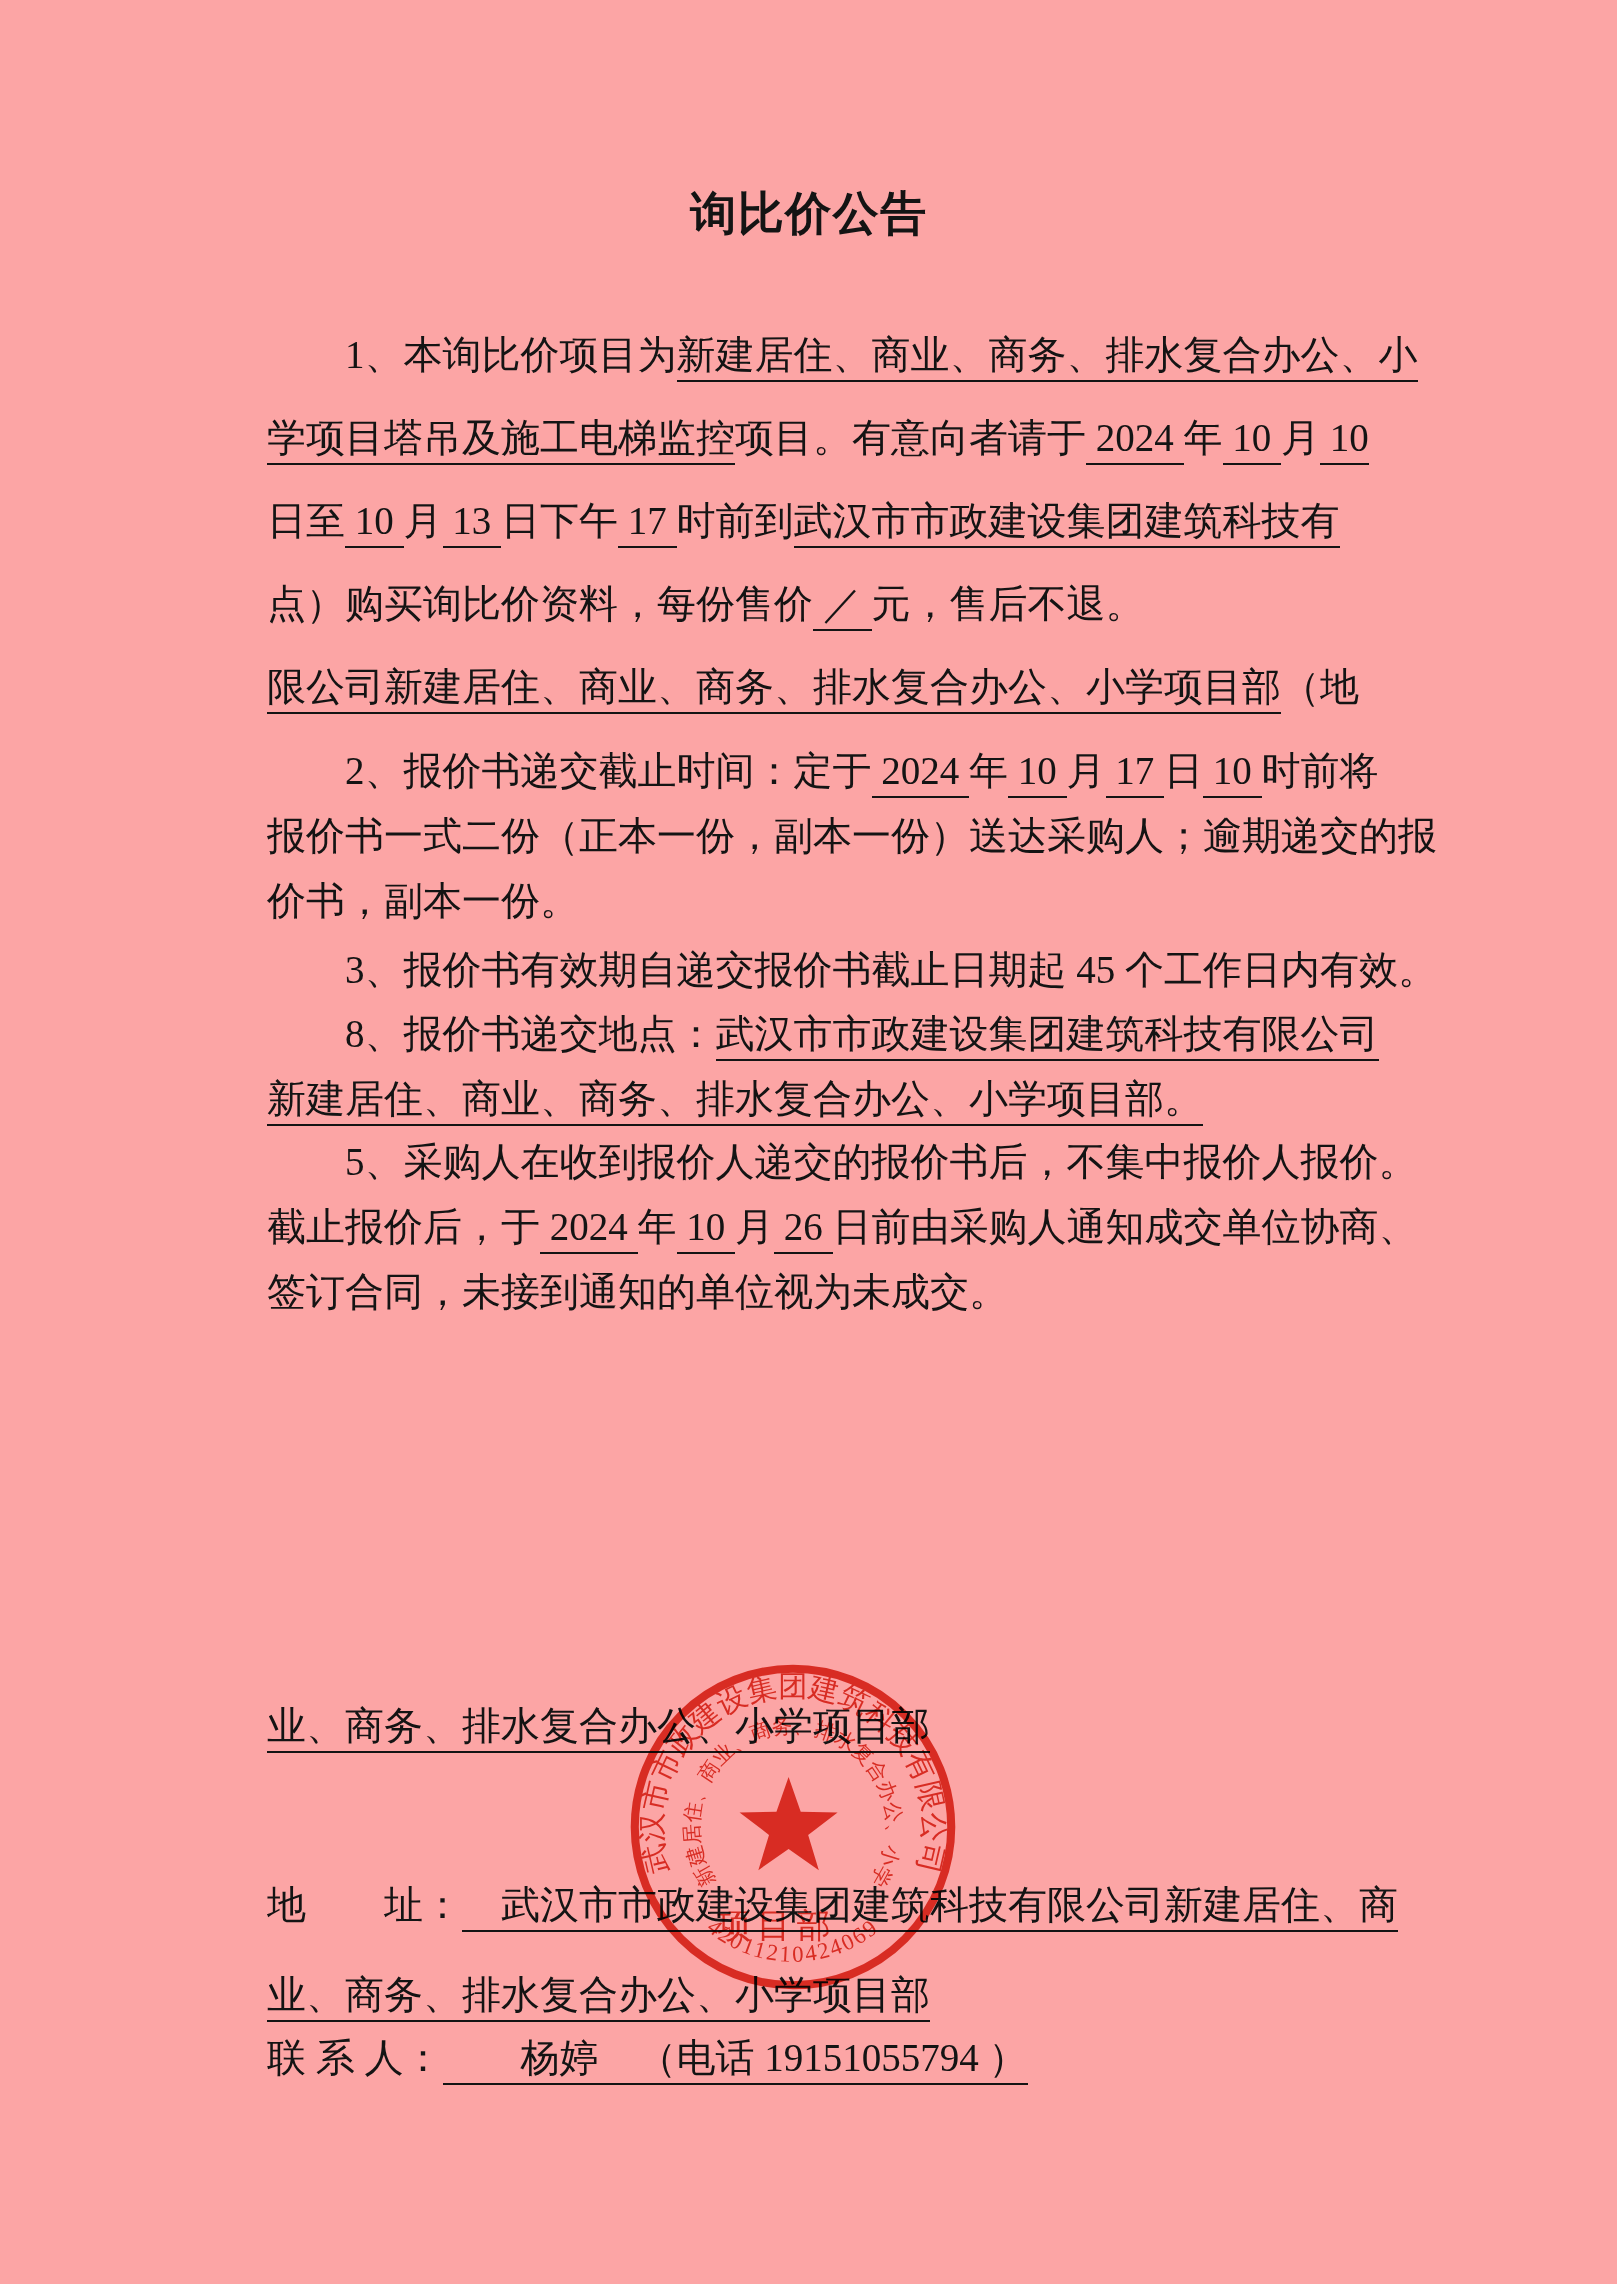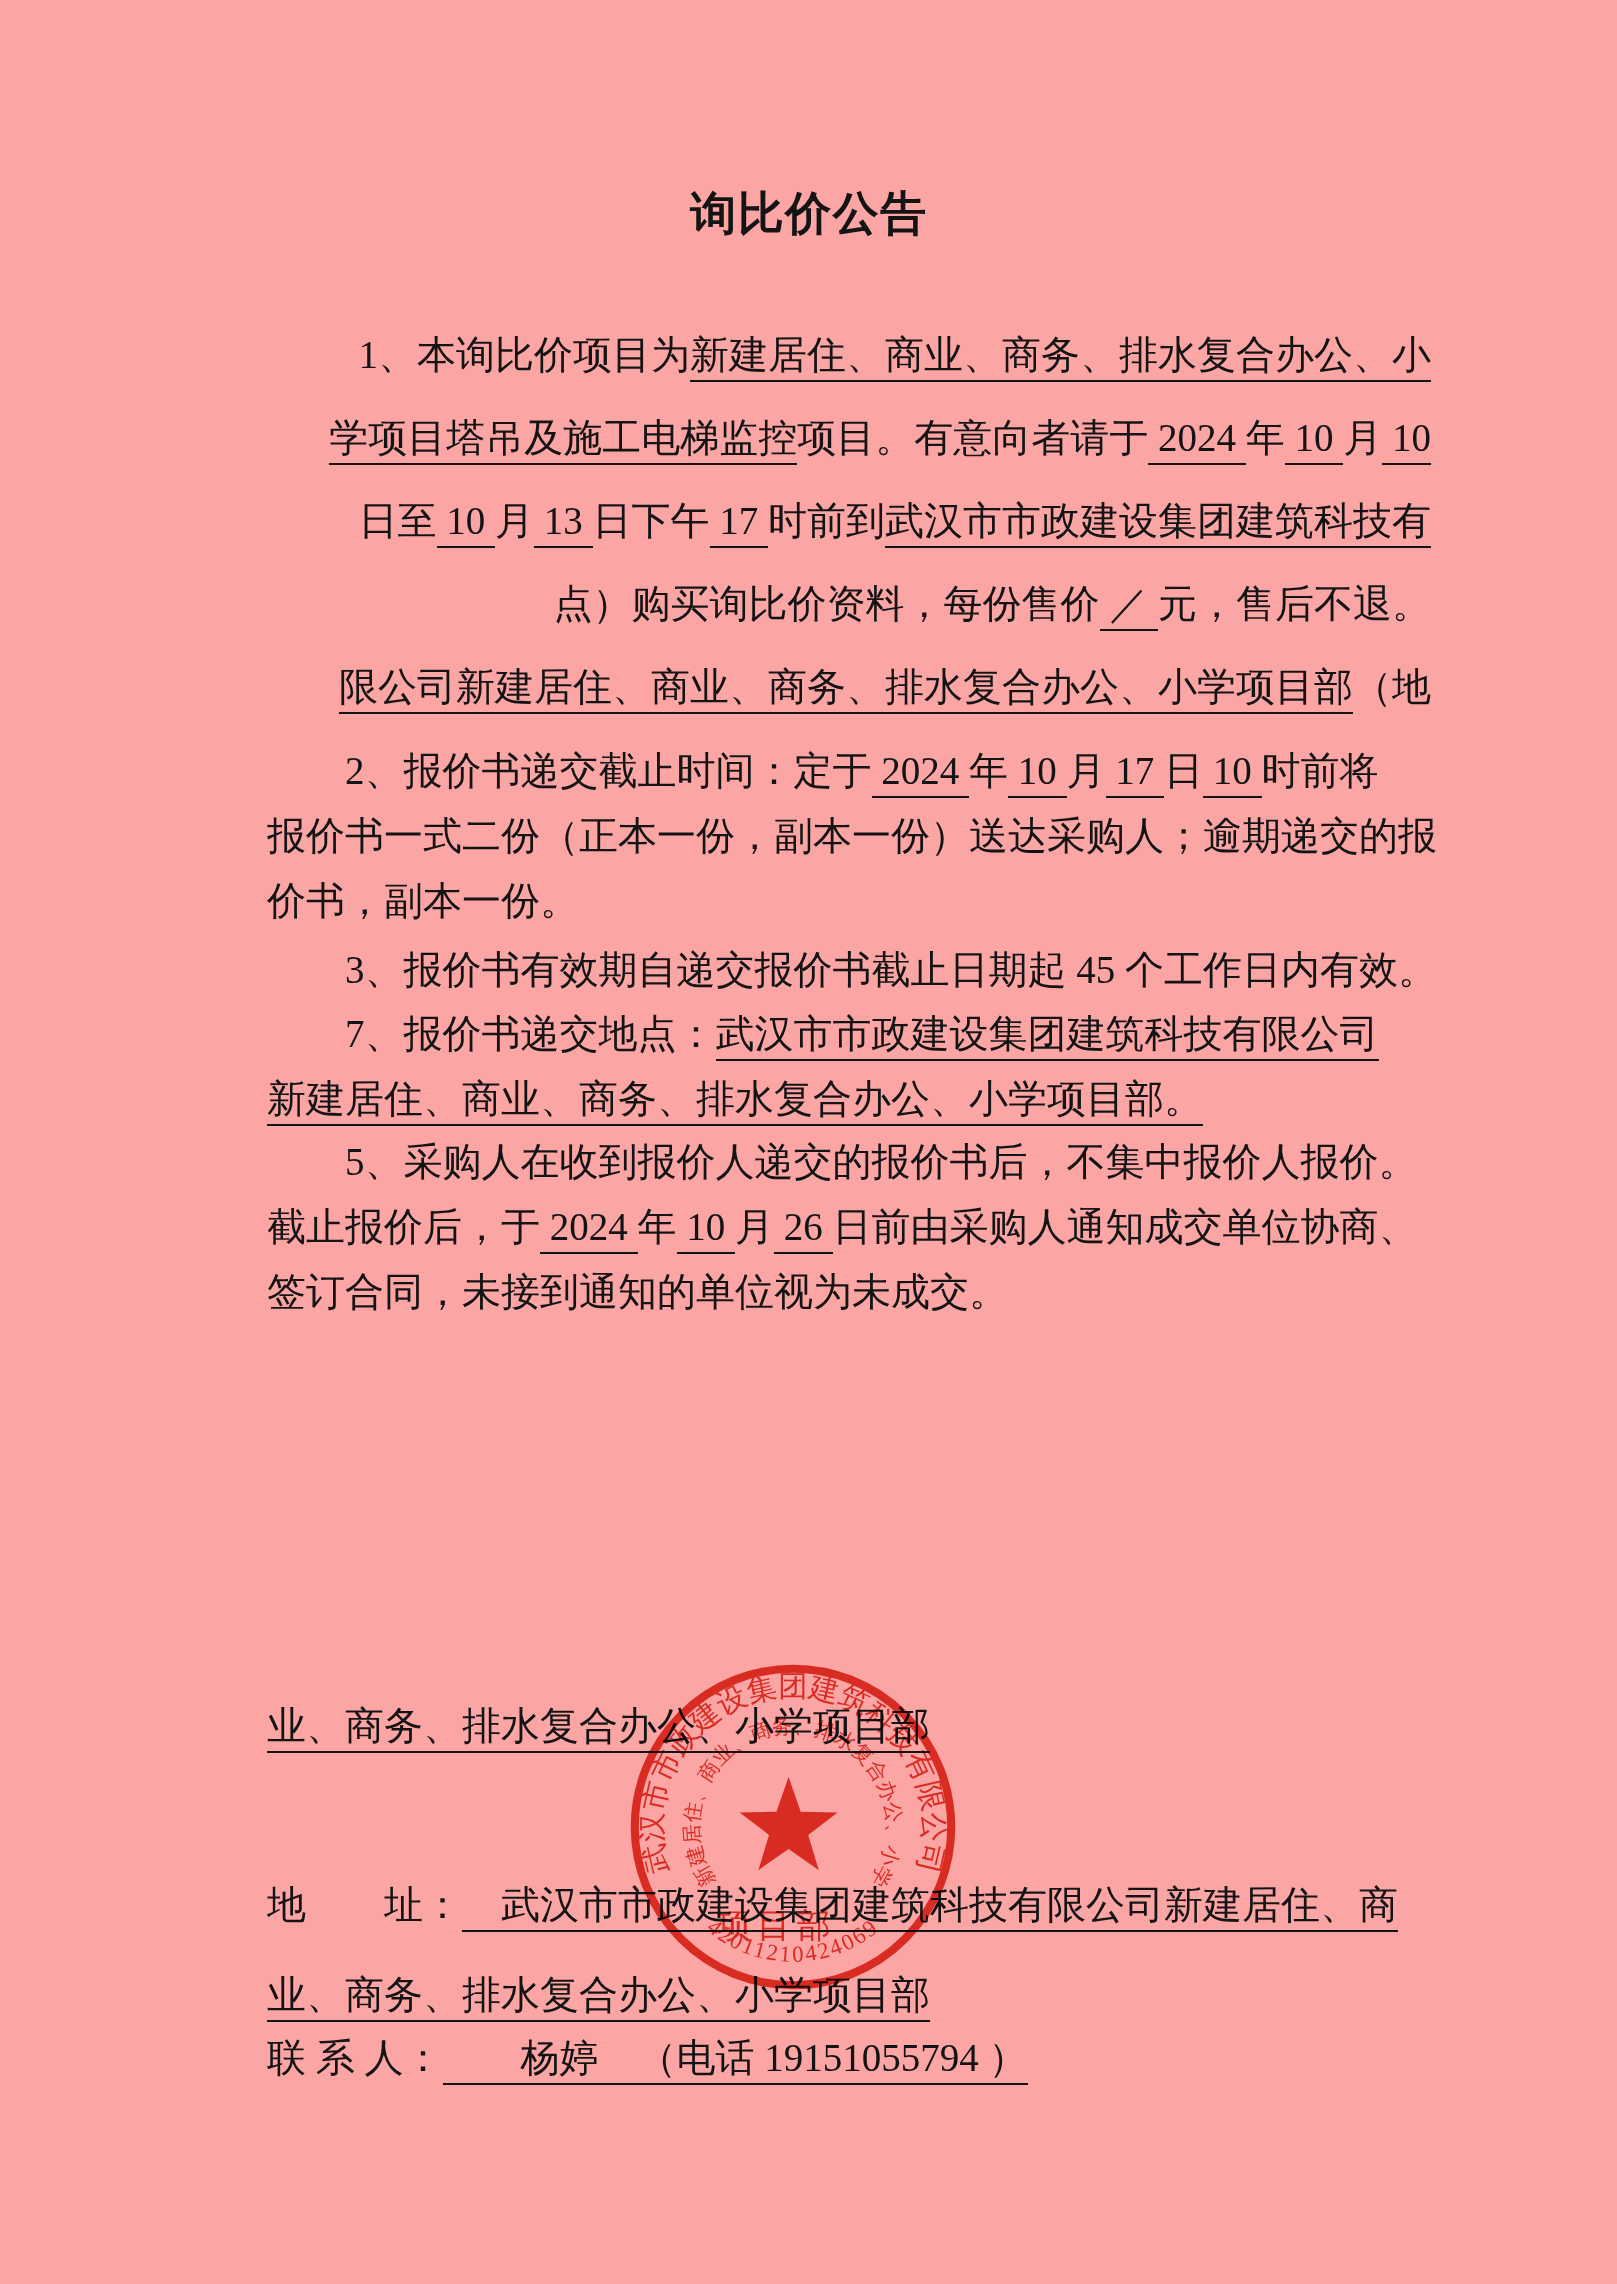--- a/index.html
+++ b/index.html
@@ -43,37 +43,37 @@
   .seal .center-t{font-size:46px;letter-spacing:8px;}
   .seal .star{fill:#d93a2b;}
 </style>
 </head>
 <body>
 
 <div class="page">
 
   <div class="doc-title">询比价公告</div>
 
-  <div class="block lh113" style="top:313px;text-align:right;">
+  <div class="block lh113" style="top:313px;">
       <div class="line indent"><span>1、本询比价项目为</span><span class="u">新建居住、商业、商务、排水复合办公、小</span></div>
       <div class="line"><span class="u">学项目塔吊及施工电梯监控</span><span>项目。有意向者请于</span><span class="u"> 2024 </span><span>年</span><span class="u"> 10 </span><span>月</span><span class="u"> 10 </span></div>
       <div class="line"><span>日至</span><span class="u"> 10 </span><span>月</span><span class="u"> 13 </span><span>日下午</span><span class="u"> 17 </span><span>时前到</span><span class="u">武汉市市政建设集团建筑科技有</span></div>
       <div class="line"><span>点）购买询比价资料，每份售价</span><span class="u"> ／ </span><span>元，售后不退。</span></div>
       <div class="line"><span class="u">限公司新建居住、商业、商务、排水复合办公、小学项目部</span><span>（地</span></div>
     </div>
   <div class="block lh88" style="top:738px;">
       <div class="line indent"><span>2、报价书递交截止时间：定于</span><span class="u"> 2024 </span><span>年</span><span class="u"> 10 </span><span>月</span><span class="u"> 17 </span><span>日</span><span class="u"> 10 </span><span>时前将</span></div>
       <div class="line"><span>报价书一式二份（正本一份，副本一份）送达采购人；逾期递交的报</span></div>
       <div class="line"><span>价书，副本一份。</span></div>
     </div>
   <div class="block lh88" style="top:937px;">
       <div class="line indent"><span>3、报价书有效期自递交报价书截止日期起 45 个工作日内有效。</span></div>
     </div>
   <div class="block lh88" style="top:1001px;">
-      <div class="line indent"><span>7、报价书递交地点：</span><span class="u">武汉市市政建设集团建筑科技有限公司</span></div>
+      <div class="line indent"><span>8、报价书递交地点：</span><span class="u">武汉市市政建设集团建筑科技有限公司</span></div>
       <div class="line"><span class="u">新建居住、商业、商务、排水复合办公、小学项目部。</span></div>
     </div>
   <div class="block lh88" style="top:1129px;">
       <div class="line indent"><span>5、采购人在收到报价人递交的报价书后，不集中报价人报价。</span></div>
       <div class="line"><span>截止报价后，于</span><span class="u"> 2024 </span><span>年</span><span class="u"> 10 </span><span>月</span><span class="u"> 26 </span><span>日前由采购人通知成交单位协商、</span></div>
       <div class="line"><span>签订合同，未接到通知的单位视为未成交。</span></div>
     </div>
 
   <div class="block lh115" style="top:1683px;">
       <div class="line"><span class="u">业、商务、排水复合办公、小学项目部</span></div>

